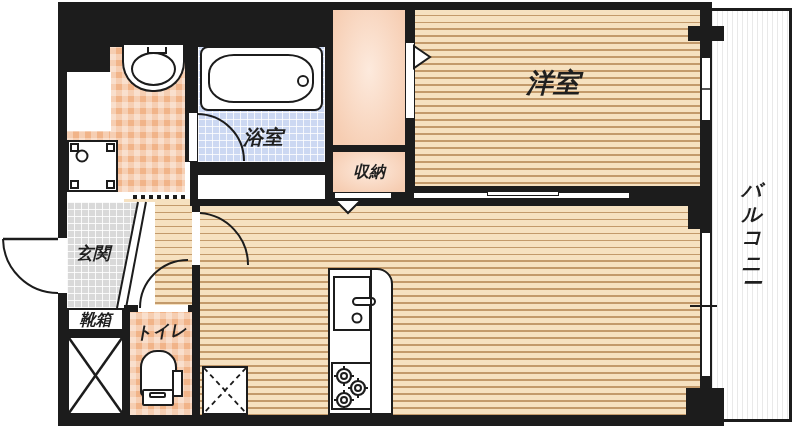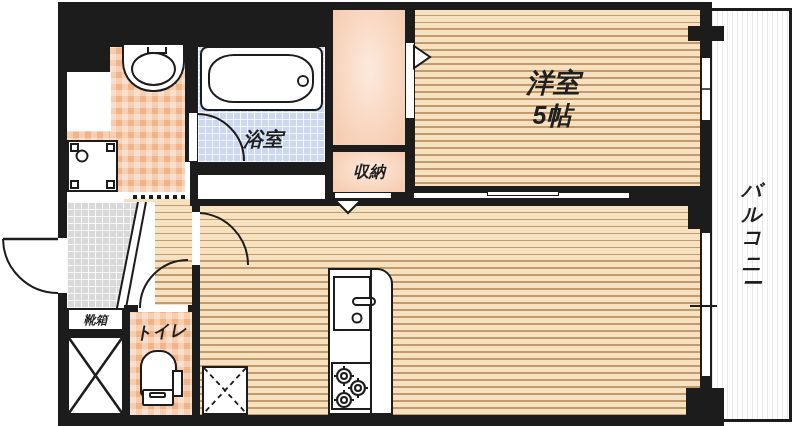--- a/index.html
+++ b/index.html
@@ -169,21 +169,21 @@
         <line x1="364" y1="388" x2="368" y2="388" stroke-width="2"></line>
       <circle cx="344" cy="400" r="7" stroke-width="2.2"></circle>
         <circle cx="344" cy="400" r="3" stroke-width="2"></circle>
       <line x1="344" y1="390" x2="344" y2="394" stroke-width="2"></line>
         <line x1="344" y1="406" x2="344" y2="409" stroke-width="2"></line>
       <line x1="334" y1="400" x2="338" y2="400" stroke-width="2"></line>
         <line x1="350" y1="400" x2="354" y2="400" stroke-width="2"></line>
     </g>
   </svg>
 
-  <div class="lbl" style="left:223px;top:126px;width:80px;height:26px;font-size:20px;">浴室</div>
+  <div class="lbl" style="left:223px;top:126px;width:80px;height:26px;font-size:20px;font-family:Liberation Mono, monospace;">浴室</div>
   <div class="lbl" style="left:503px;top:68px;width:100px;height:30px;font-size:27px;">洋室</div>
   <div class="lbl" style="left:329px;top:160px;width:80px;height:24px;font-size:16px;">収納</div>
-  <div class="lbl" style="left:502px;top:101px;width:100px;height:28px;font-size:25px;">5帖</div>
-  <div class="lbl" style="left:68px;top:312px;width:55px;height:15px;font-size:12px;text-align:center;">靴箱</div>
+  <div class="lbl" style="left:63px;top:241px;width:60px;height:24px;font-size:17px;">玄関</div>
+  <div class="lbl" style="left:68px;top:312px;width:55px;height:15px;font-size:16px;text-align:center;">靴箱</div>
   <div class="lbl" style="left:131px;top:320px;width:60px;height:22px;font-size:17px;transform:rotate(-4deg);">トイレ</div>
   <div class="lbl" style="left:728px;top:148px;width:48px;height:145px;font-size:20px;writing-mode:vertical-rl;letter-spacing:3px;">バルコニー</div>
 
 </div>
 
 </body></html>

